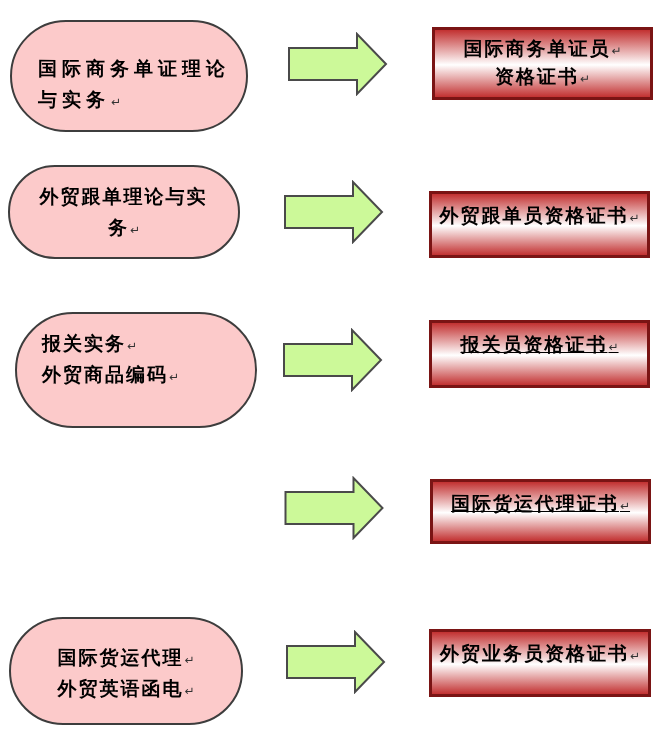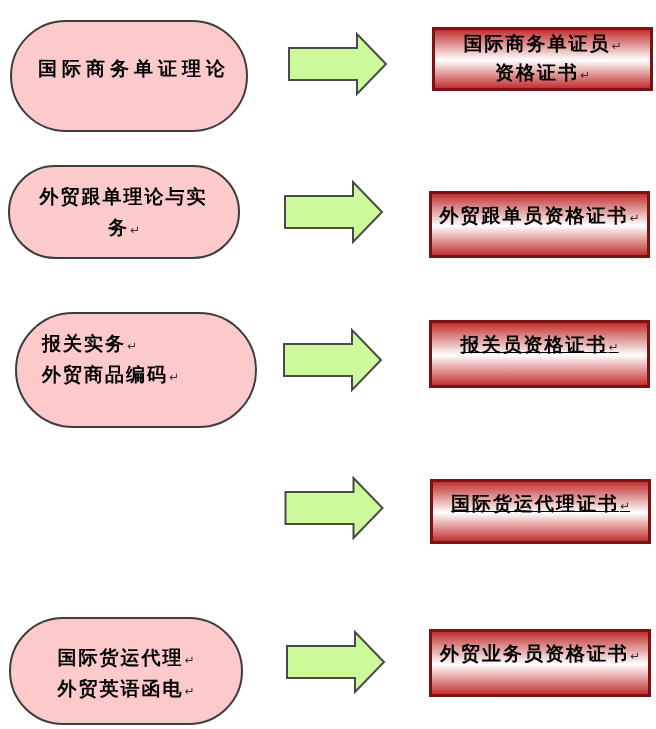--- a/index.html
+++ b/index.html
@@ -71,25 +71,26 @@
     margin-left: 1px;
   }
 </style>
 </head>
 <body>
 
 <div class="canvas">
 
   <div class="stadium txt-left" style="left:10px; top:20px; width:238px; height:112px; padding:32px 0 0 26px;">
     <div class="line ls-wide"><span>国际商务单证理论</span><span class="ret"></span></div>
+    <div class="line ls-wide"><span>与实务</span><span class="ret">↵</span></div>
   </div>
   <svg class="arrow" style="left:288px; top:32px;" width="100" height="64" viewBox="0 0 100 64">
     <polygon points="1,16 69,16 69,2 98,32 69,62 69,48 1,48"></polygon>
   </svg>
-  <div class="cert v-center" style="left:432px; top:27px; width:221px; height:64px;">
+  <div class="cert v-center" style="left:432px; top:27px; width:221px; height:73px;font-family:Liberation Serif, serif;">
     <div class="line"><span>国际商务单证员</span><span class="ret">↵</span></div>
     <div class="line"><span>资格证书</span><span class="ret">↵</span></div>
   </div>
 
   <div class="stadium txt-center" style="left:8px; top:165px; width:232px; height:94px; padding-top:15px;">
     <div class="line ls-norm"><span>外贸跟单理论与实</span><span class="ret"></span></div>
     <div class="line ls-norm"><span>务</span><span class="ret">↵</span></div>
   </div>
   <svg class="arrow" style="left:284px; top:180px;" width="100" height="64" viewBox="0 0 100 64">
     <polygon points="1,16 69,16 69,2 98,32 69,62 69,48 1,48"></polygon>

